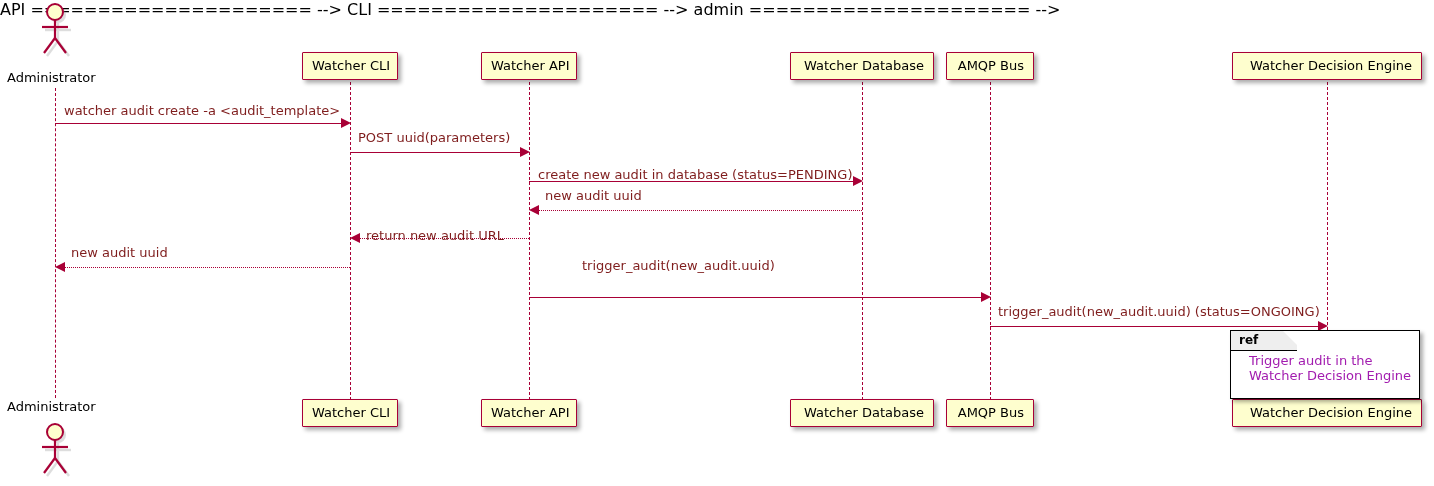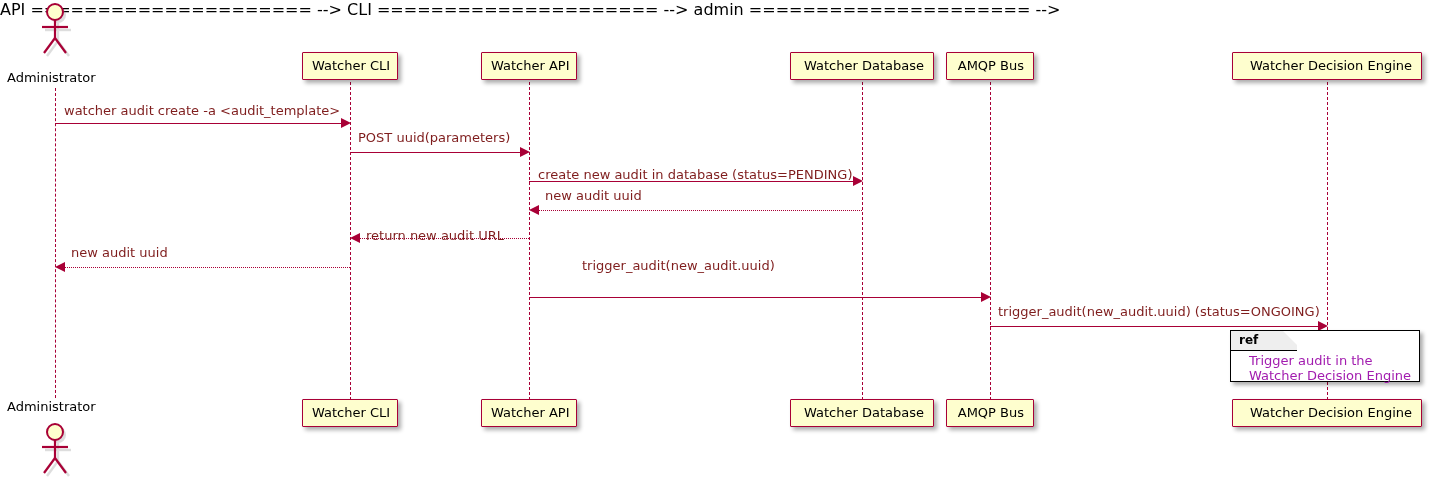--- a/index.html
+++ b/index.html
@@ -220,20 +220,20 @@
   <div class="msg" style="left:529px; top:297px; width:454px;"></div>
   <div class="arrowhead right" style="left:981px; top:292px;"></div>
   <div class="msg-label" style="left:538px; top:259px;margin-left:44px;">trigger_audit(new_audit.uuid)</div>
 
   
   <div class="msg" style="left:990px; top:326px; width:330px;"></div>
   <div class="arrowhead right" style="left:1318px; top:321px;"></div>
   <div class="msg-label" style="left:998px; top:305px;text-align:right;">trigger_audit(new_audit.uuid) (status=ONGOING)</div>
 
   
-  <div class="ref-box" style="left:1230px; top:330px; width:190px; height:52px;">
+  <div class="ref-box" style="left:1230px; top:330px; width:190px; height:69px;">
     <div class="ref-tab"></div>
     <div class="ref-tab-label">ref</div>
     <div class="ref-text" style="top:22px;">Trigger audit in the</div>
     <div class="ref-text" style="top:37px;">Watcher Decision Engine</div>
   </div>
 
 </div>
 
 </body></html>

